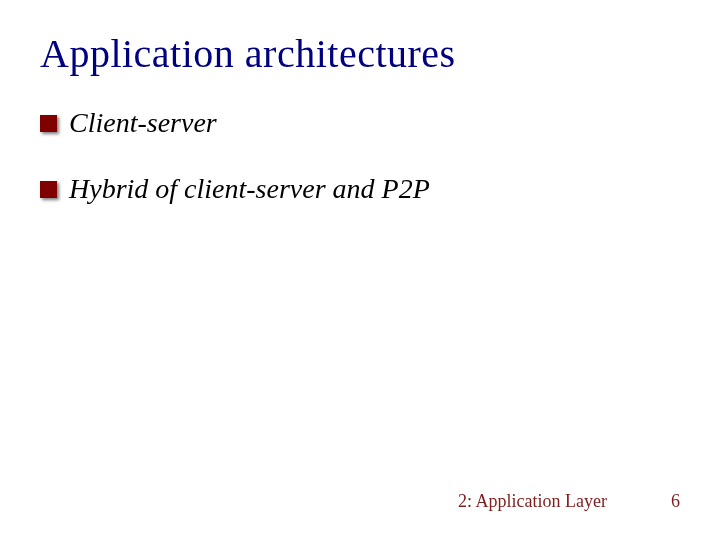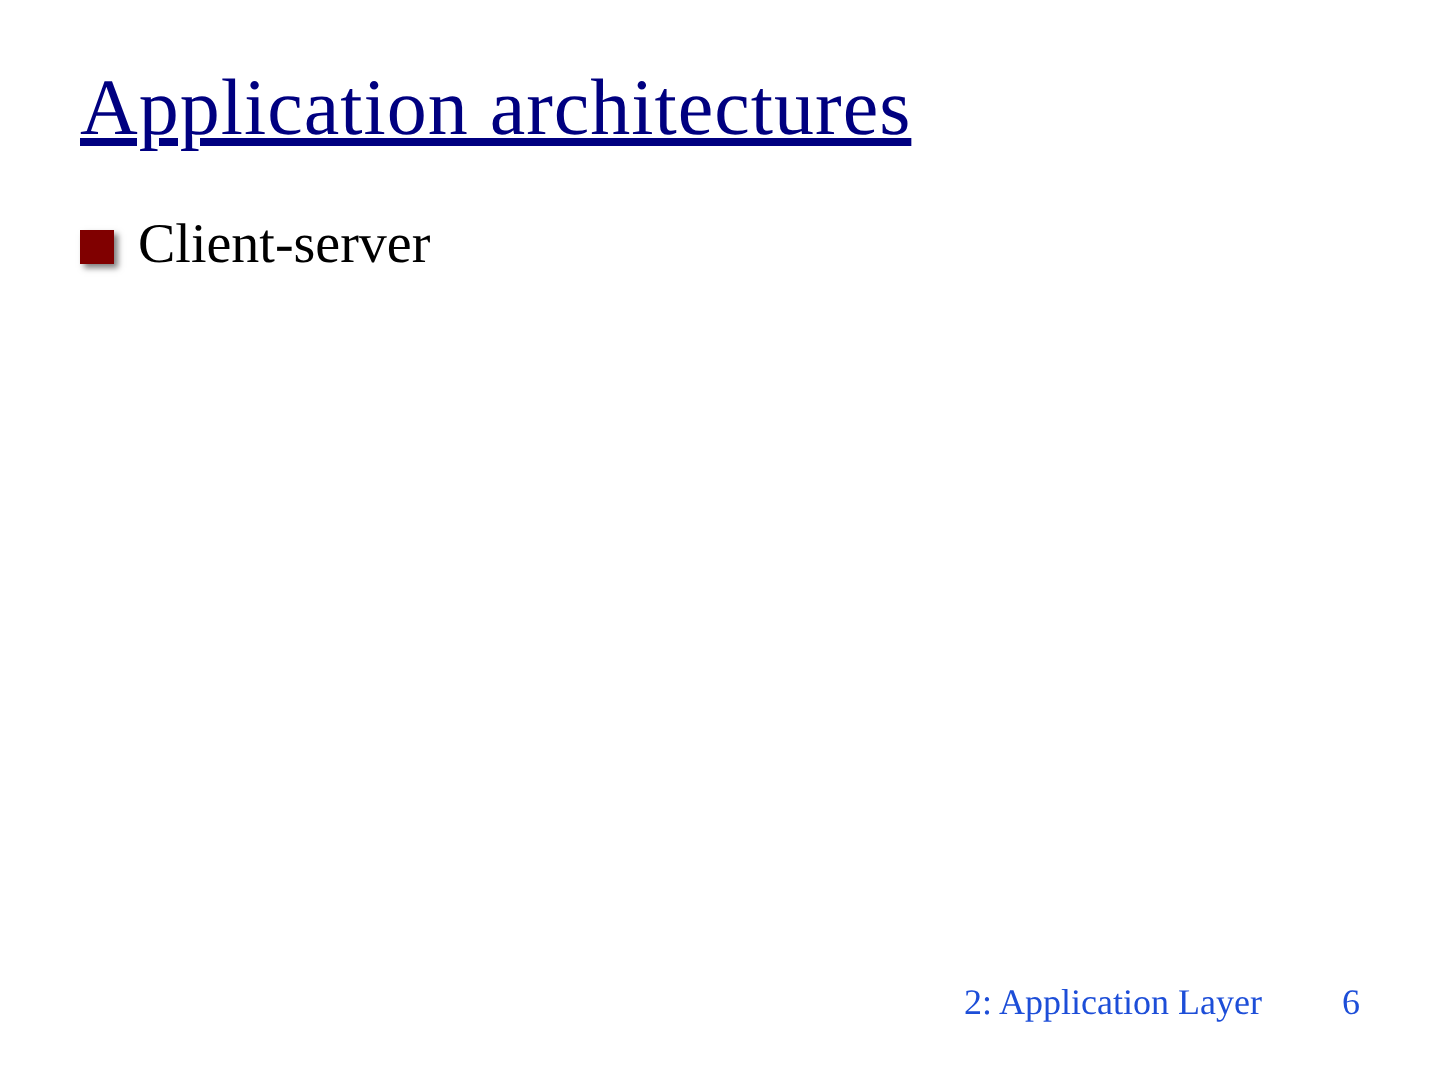--- a/index.html
+++ b/index.html
@@ -15,27 +15,27 @@
   .slide {
     position: relative;
     width: 720px;
     height: 540px;
     box-sizing: border-box;
     padding: 20px 40px 40px 40px;
   }
   .title {
     font-size: 40px;
     color: #000080;
-    text-decoration: underline;
     margin: 10px 0 30px 0;
     font-weight: normal;
     letter-spacing: 0.5px;
   }
   .bullets {
     margin-top: 20px;
+    font-style: italic;
   }
   .bullet {
     display: flex;
     align-items: center;
     font-size: 28px;
     color: #000;
     margin-bottom: 34px;
   }
   .bullet .marker {
     width: 17px;
@@ -44,43 +44,47 @@
     box-shadow: 2px 2px 3px rgba(0,0,0,0.5);
     margin-right: 12px;
     flex: 0 0 auto;
   }
   .footer {
     position: absolute;
     bottom: 28px;
     right: 40px;
     display: flex;
     align-items: baseline;
-    gap: 40px;
+    gap: 64px;
     font-size: 18px;
-    color: #1d4ed8;
+    color: #7f1d1d;
   }
   .footer .page {
     font-size: 18px;
   }
 </style>
 </head>
 <body>
 
 <div class="slide">
 
   <h1 class="title">Application architectures</h1>
 
   <div class="bullets">
 
     <div class="bullet">
       <span class="marker"></span>
       <span>Client-server</span>
     </div>
 
 
+    <div class="bullet">
+      <span class="marker"></span>
+      <span>Hybrid of client-server and P2P</span>
+    </div>
 
   </div>
 
   <div class="footer">
     <span>2: Application Layer</span>
     <span class="page">6</span>
   </div>
 
 </div>
 

